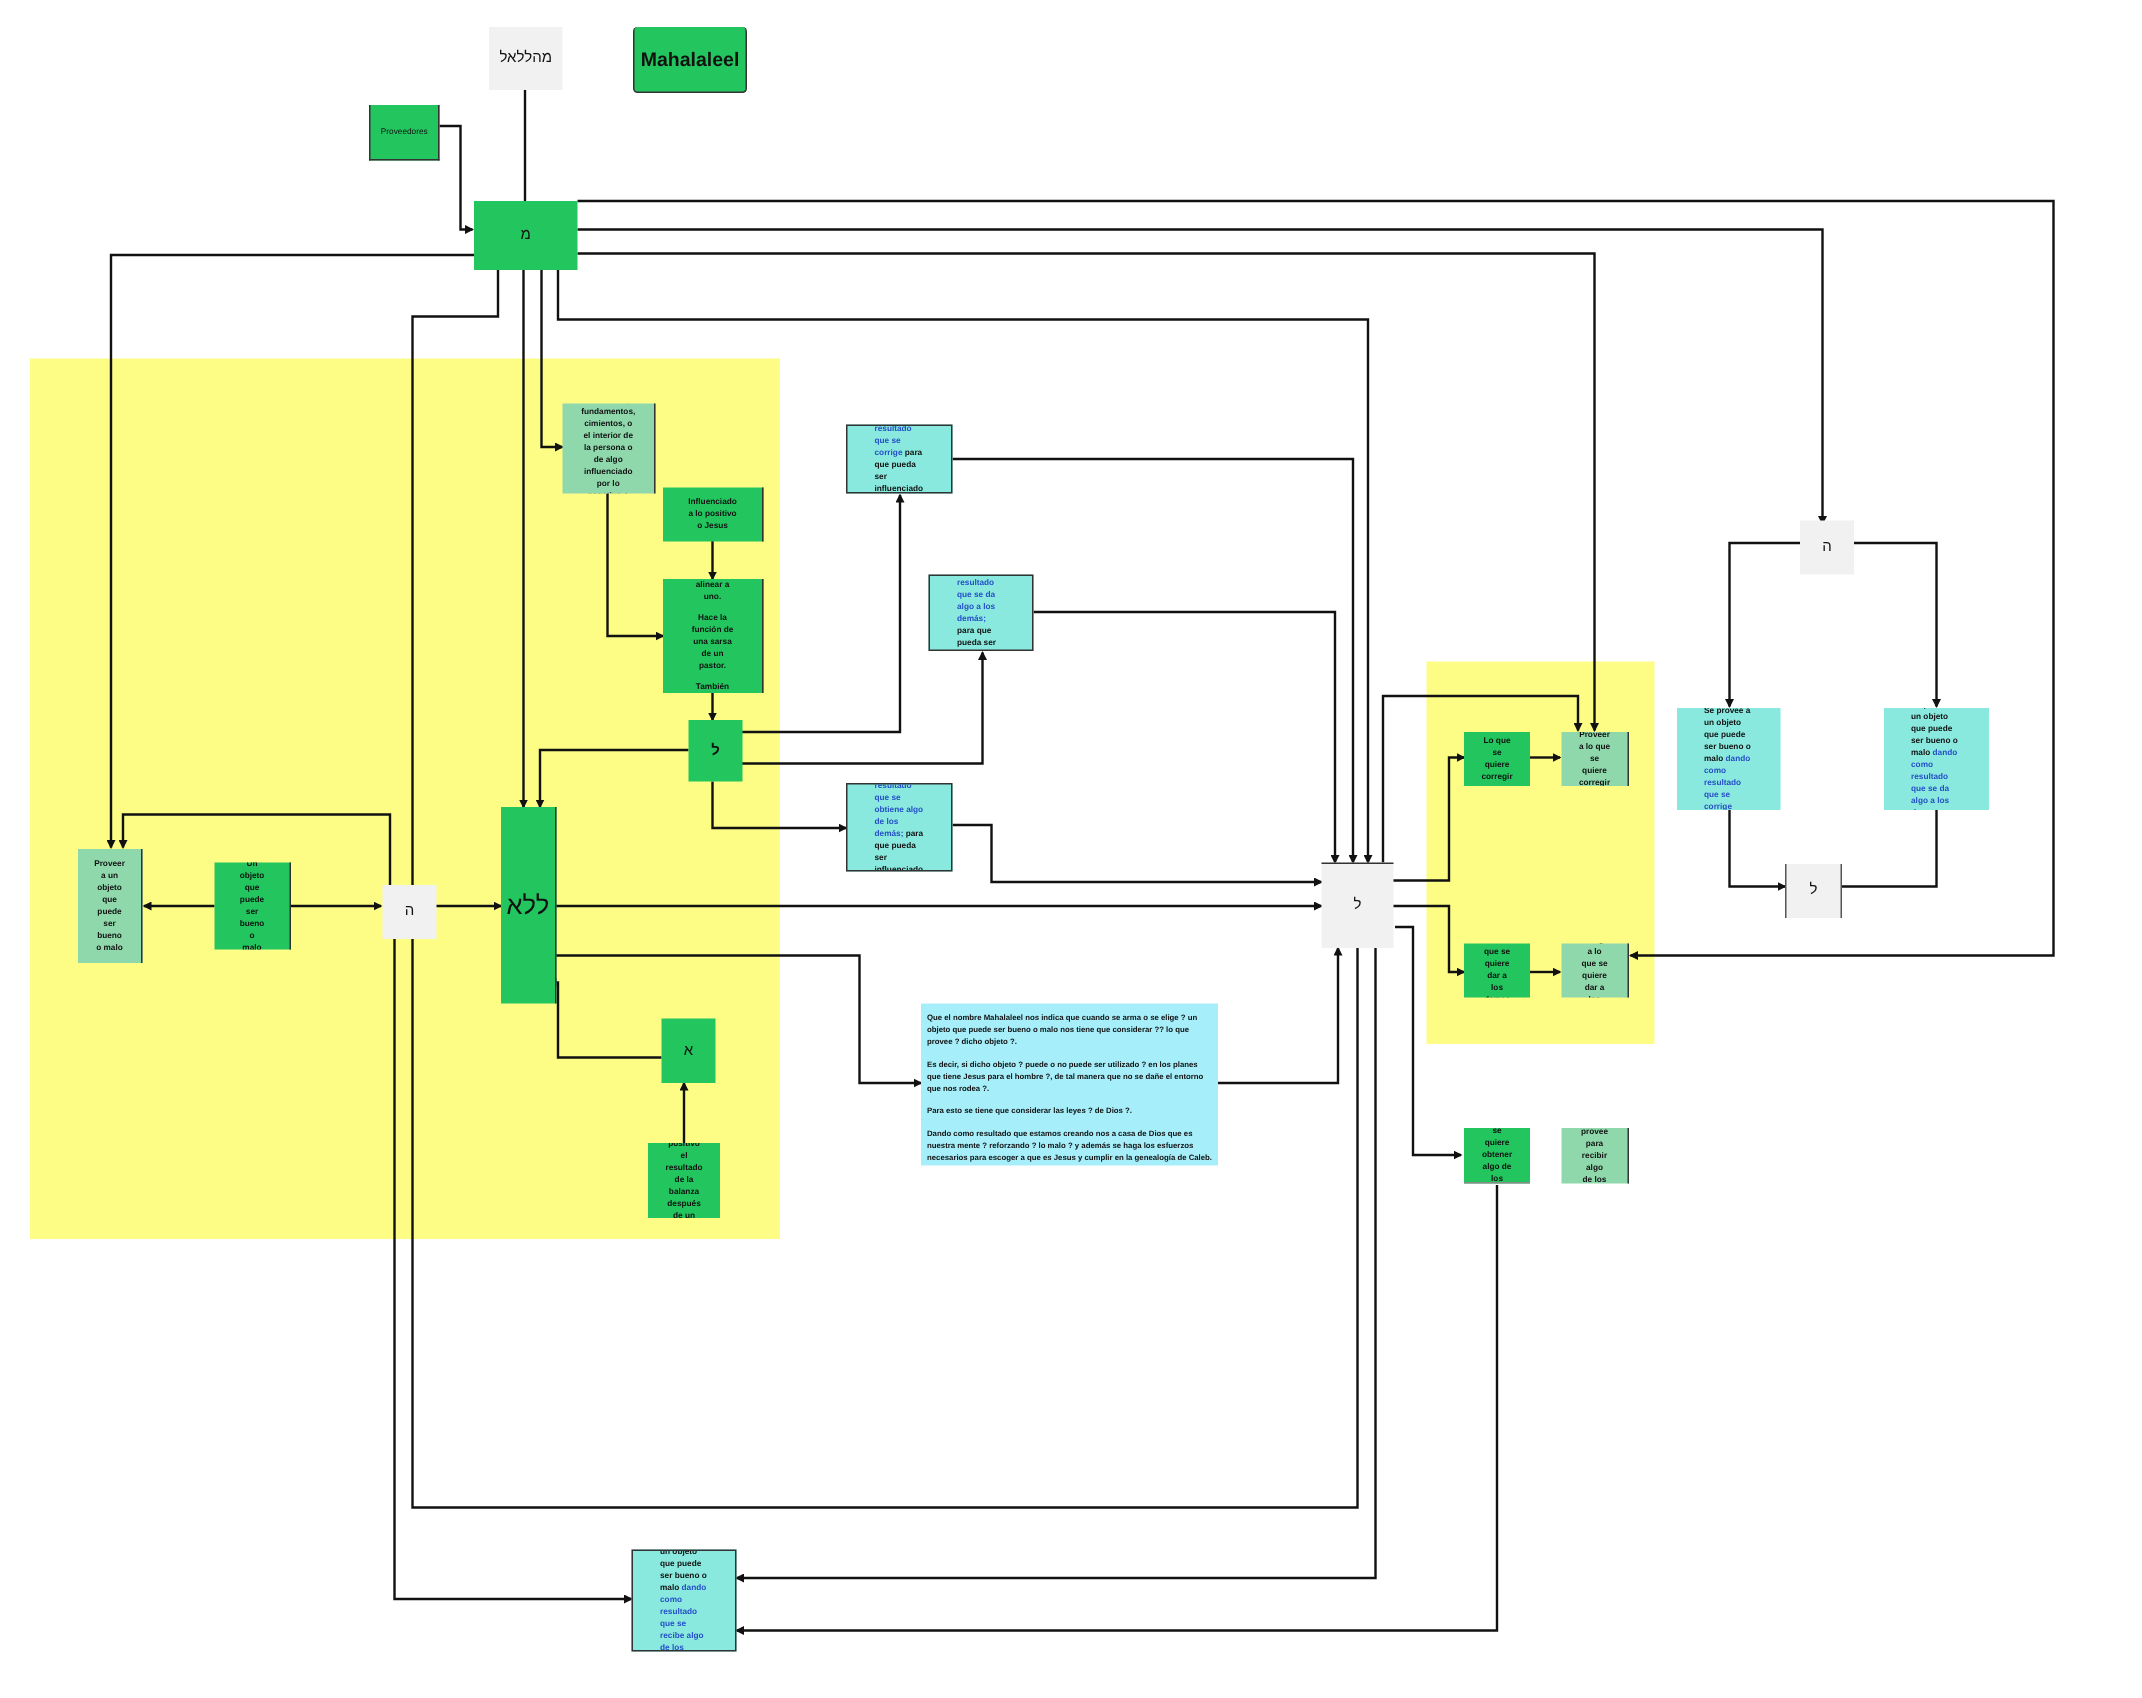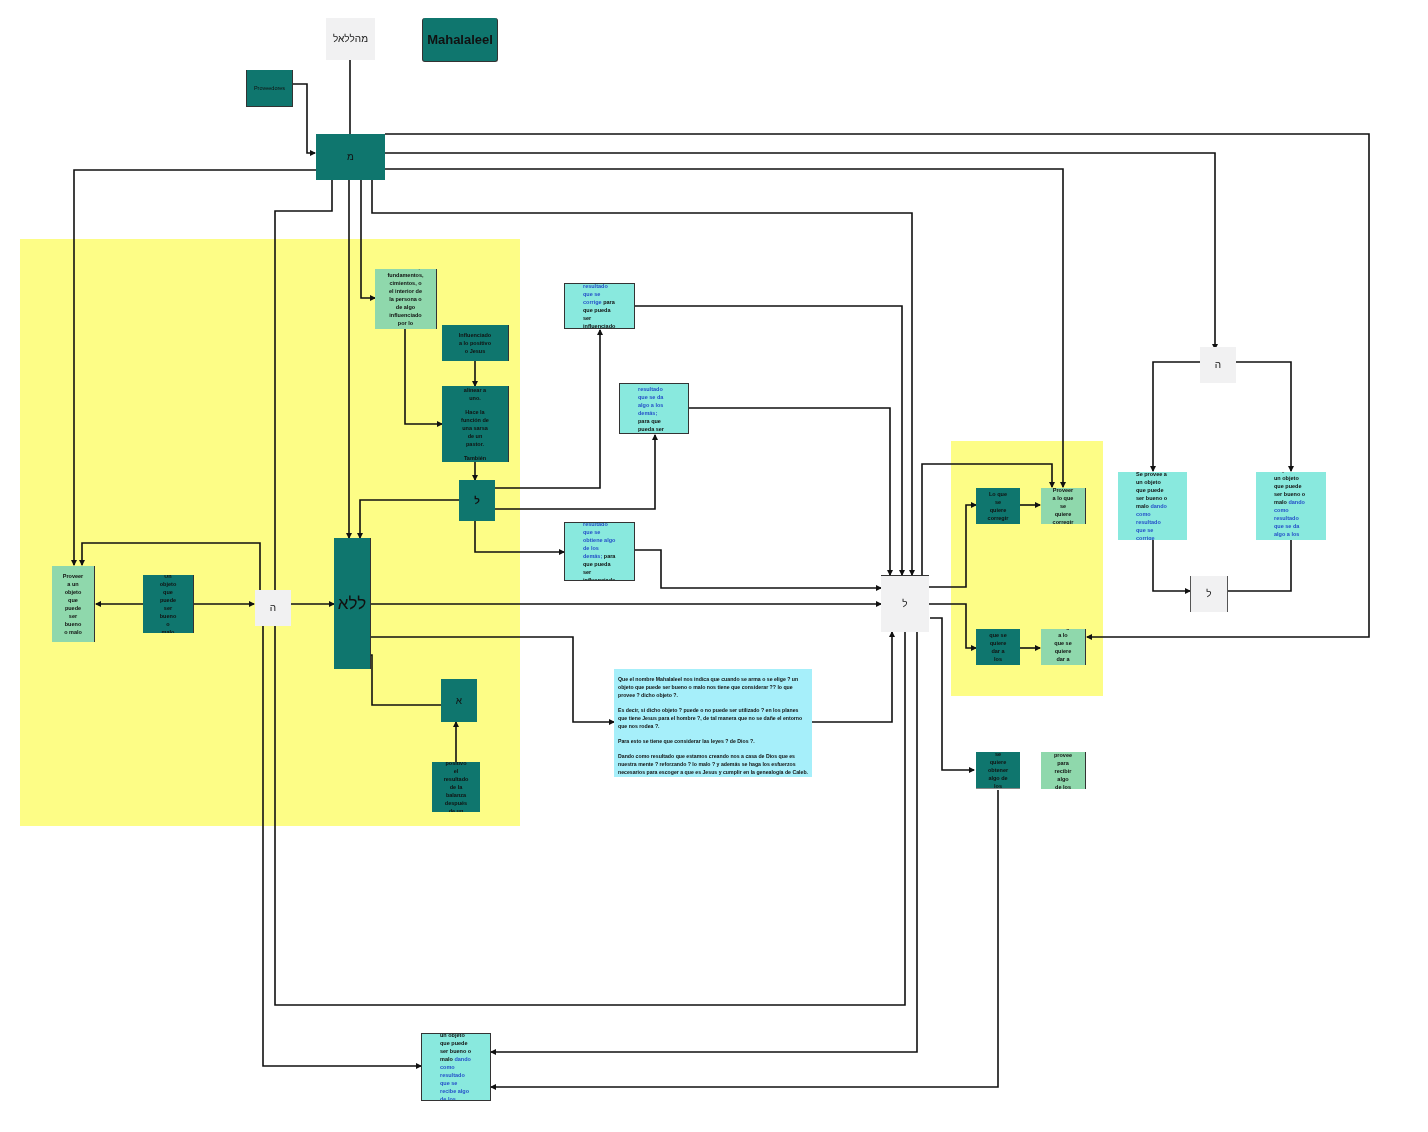--- a/index.html
+++ b/index.html
@@ -3,21 +3,21 @@
 <meta charset="utf-8">
 <style>
   html, body { margin:0; padding:0; background:#ffffff; }
   body { width:1428px; height:1132px; position:relative; overflow:hidden;
          font-family:"Liberation Sans", sans-serif; }
   .zone { position:absolute; background:#fdfd86; }
   svg.wires { position:absolute; left:0; top:0; width:1428px; height:1132px; }
   .box { position:absolute; box-sizing:border-box; display:flex; align-items:center;
          justify-content:center; text-align:center; font-size:5.5px; line-height:8px;
          color:#111; padding:18px; overflow:hidden; font-weight:bold; }
-  .white { background:#0f766e; }
+  .white { background:#22c55e; }
   .grey { background:#f1f1f2; font-size:10px; font-weight:normal; }
   .green { background:#8fd8ac; border-right:1.5px solid #333; }
   .teal { background:#89e9de; border:1px solid #333; text-align:left; justify-content:flex-start; }
   .light { background:#a6effa; text-align:left; justify-content:flex-start; align-items:flex-start; padding:6px 4px; }
   .blue { color:#2550c8; }
   .title-box { font-size:13px; border-left:1px solid #333; border-bottom:1px solid #333; border-right:1px solid #333; border-radius:3px; }
   .teal-inner { display:block; }
   .light p { margin:0 0 7px 0; }
 </style>
 </head>

